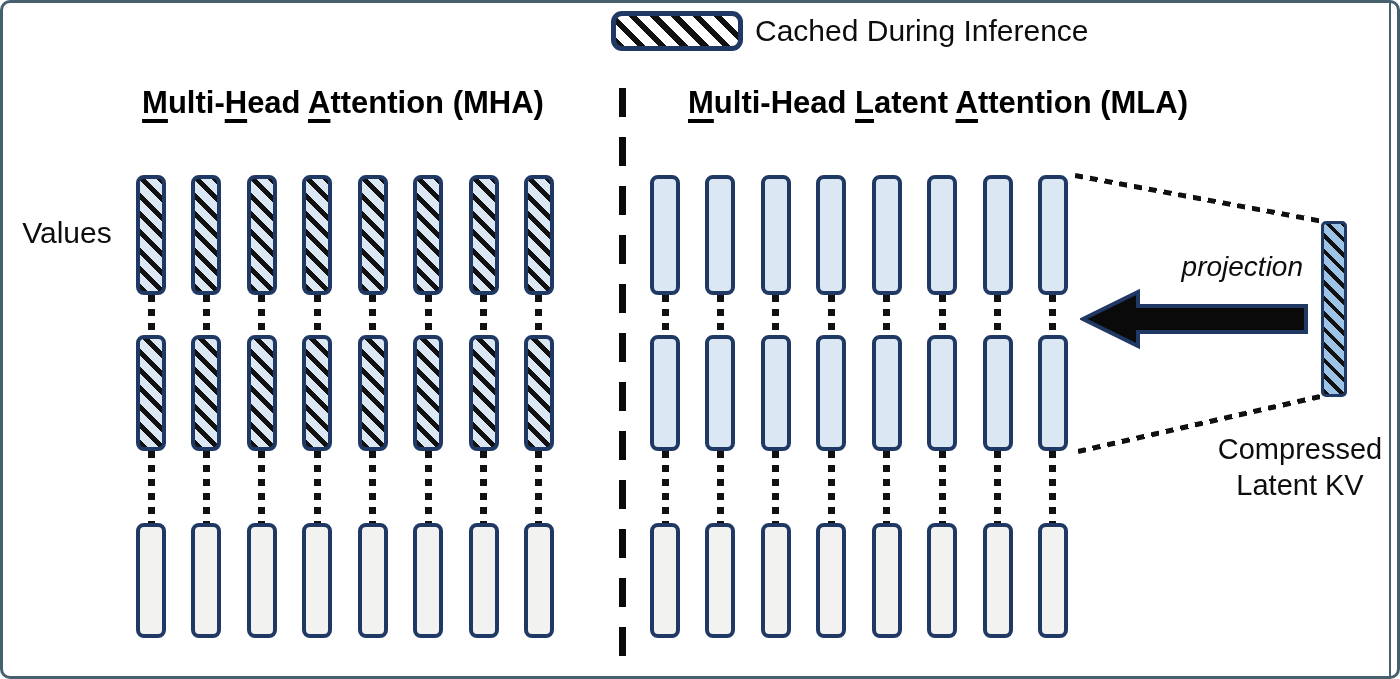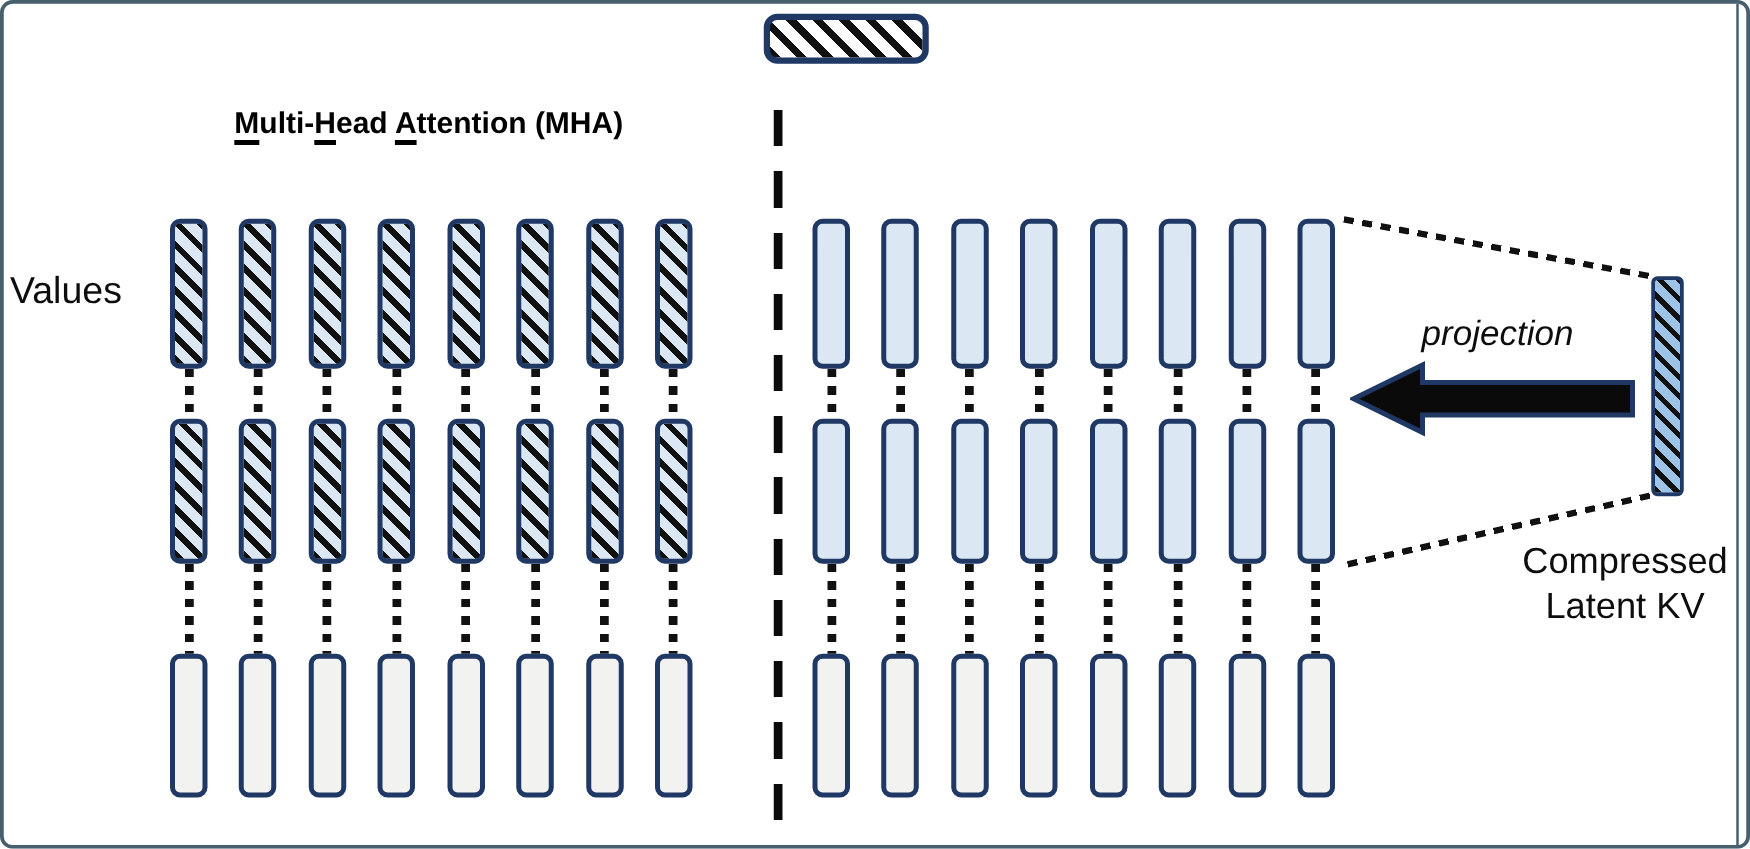--- a/index.html
+++ b/index.html
@@ -42,42 +42,42 @@
   }
   .legend-label{
     position:absolute; left:752px; top:11px;
     font-size:30px; color:var(--ink);
     white-space:nowrap;
   }
 
   
   .title{
     position:absolute; top:82px;
-    font-size:24px; font-weight:bold; color:#000;
+    font-size:31px; font-weight:bold; color:#000;
     text-align:center; white-space:nowrap;
   }
   .title-left{left:30px; width:620px;}
   .title-right{left:630px; width:610px;}
   .ul{
     text-decoration:underline;
     text-decoration-thickness:3.5px;
     text-underline-offset:6px;
   }
 
   
   .divider{
     position:absolute; left:616px; top:85px; bottom:0; width:7px;
     background:repeating-linear-gradient(to bottom, #0a0a0a 0 29px, transparent 29px 49px);
   }
 
   
   .row-label{
     position:absolute; left:5px; width:118px;
     font-size:30px; color:var(--ink);
-    text-align:left; white-space:nowrap;
+    text-align:center; white-space:nowrap;
   }
   .rl-values{top:213px;}
   .rl-keys{top:373px;}
   .rl-queries{top:559px;}
 
   
   .panel{position:absolute; top:0; width:418px; height:679px;}
   .panel-mha{left:133px;}
   .panel-mla{left:647px;}
   .bar-row, .dot-row{
@@ -127,39 +127,43 @@
       repeating-linear-gradient(45deg, #111 0 4px, transparent 4px 11px),
       var(--compblue);
   }
   .projection-arrow{
     position:absolute; left:1077px; top:284px;
     width:230px; height:64px;
   }
   .projection-label{
     position:absolute; left:1090px; top:248px; width:210px;
     font-size:28px; font-style:italic; color:var(--ink);
-    text-align:center; white-space:nowrap;
+    text-align:right; white-space:nowrap;
   }
   .compressed-label{
     position:absolute; left:1187px; top:428px; width:220px;
     font-size:29px; color:var(--ink);
     text-align:center; line-height:1.25;
     white-space:pre-line;
   }
 </style>
 </head>
 <body>
 
 <div id="canvas">
 
   <div class="legend-swatch"></div>
+  <div class="legend-label">Cached During Inference</div>
 
   <div class="title title-left">
     <span class="ul">M</span><span>ulti-</span><span class="ul">H</span><span>ead </span><span class="ul">A</span><span>ttention (MHA)</span>
   </div>
+  <div class="title title-right">
+    <span class="ul">M</span><span>ulti-Head </span><span class="ul">L</span><span>atent </span><span class="ul">A</span><span>ttention (MLA)</span>
+  </div>
 
   <div class="divider"></div>
 
   <div class="row-label rl-values">Values</div>
 
   <div class="panel panel-mha">
     <div class="bar-row r-values">
         <div class="bar cached"></div>
         <div class="bar cached"></div>
         <div class="bar cached"></div>

